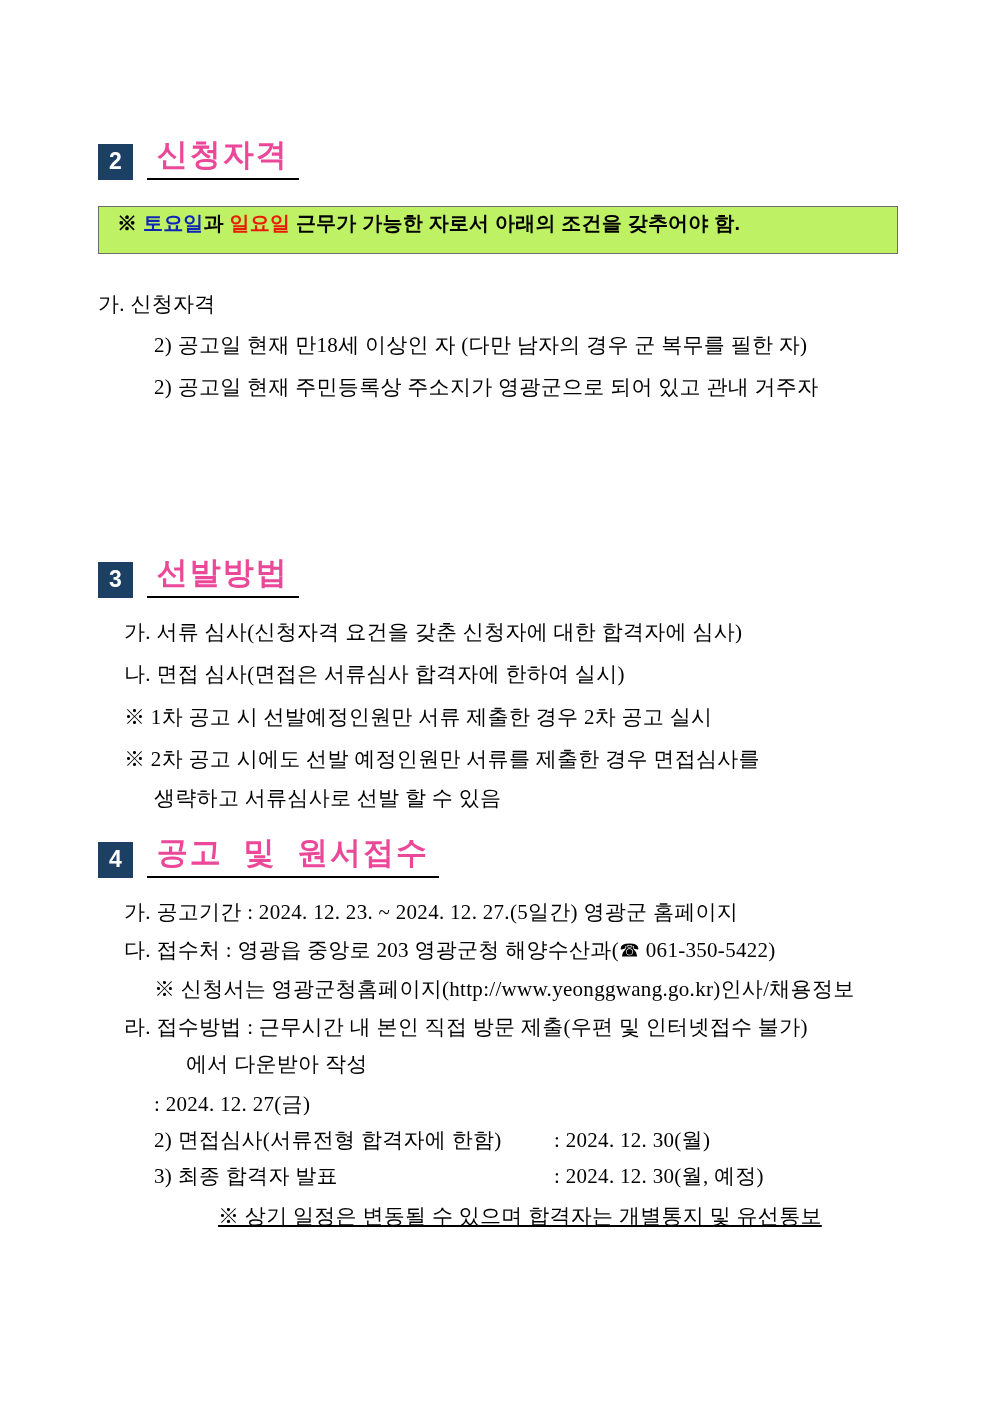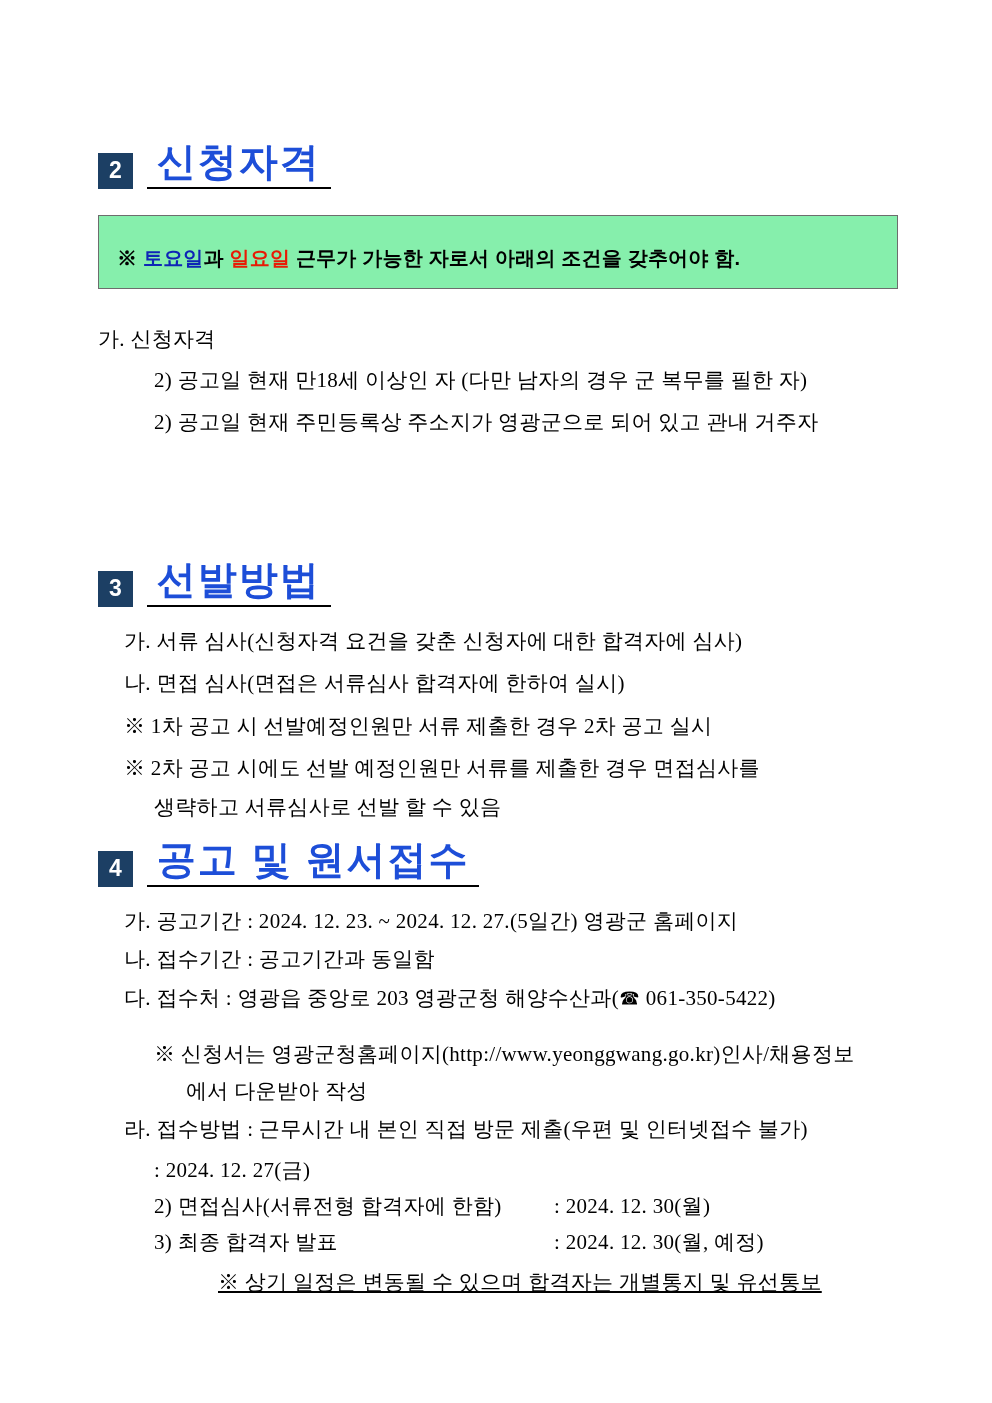--- a/index.html
+++ b/index.html
@@ -33,36 +33,36 @@
     background: #1c3f64;
     color: #ffffff;
     font-family: "Liberation Sans", sans-serif;
     font-weight: bold;
     font-size: 23px;
     line-height: 1;
     padding: 6px 11px 7px 11px;
     display: inline-block;
   }
   .sec-title {
-    font-family: Liberation Sans, sans-serif;
+    font-family: Liberation Mono, monospace;
     font-weight: bold;
-    font-size: 39px;
+    font-size: 31px;
     letter-spacing: 2px;
-    color: #1d4ed8;
+    color: #ec4899;
     border-bottom: 2.5px solid #000000;
     padding: 0 10px 3px 10px;
     line-height: 1.12;
   }
 
   
   .notice-box {
     border: 1.5px solid #6d6d6d;
-    background: #86efac;
+    background: #bef264;
     margin: 26px 0 0 0;
-    padding: 29px 18px 16px 18px;
+    padding: 3px 18px 16px 18px;
     font-family: "Liberation Sans", sans-serif;
     font-weight: bold;
     font-size: 20px;
     letter-spacing: 0.2px;
   }
   .blue { color: #0e25b6; }
   .red  { color: #e81b05; }
 
   
   .lv1 {
@@ -131,25 +131,24 @@
     <div class="lv2 indent-2 tight" style="margin-top:6px">생략하고 서류심사로 선발 할 수 있음</div>
   </div>
 
   <div class="blk-4">
     <div class="section-head">
       <span class="sec-num">4</span>
       <span class="sec-title">공고 및 원서접수</span>
     </div>
 
     <div class="lv2 indent-1 tight" style="margin-top:18px">가. 공고기간 : 2024. 12. 23. ~ 2024. 12. 27.(5일간) 영광군 홈페이지</div>
-    <div class="lv2 indent-1 tight" style="margin-top:6px">나. 접수기간 : 공고기간과 동일함</div>
     <div class="lv2 indent-1 tight" style="margin-top:6px">다. 접수처 : 영광읍 중앙로 203 영광군청 해양수산과(☎ 061-350-5422)</div>
-    <div class="lv2 indent-2 tight" style="margin-top:24px">※ 신청서는 영광군청홈페이지(http://www.yeonggwang.go.kr)인사/채용정보</div>
+    <div class="lv2 indent-2 tight" style="margin-top:6px">※ 신청서는 영광군청홈페이지(http://www.yeonggwang.go.kr)인사/채용정보</div>
+    <div class="lv2 indent-1 tight" style="margin-top:6px">라. 접수방법 : 근무시간 내 본인 직접 방문 제출(우편 및 인터넷접수 불가)</div>
     <div class="lv2 indent-3 tight" style="margin-top:4px">에서 다운받아 작성</div>
-    <div class="lv2 indent-1 tight" style="margin-top:6px">라. 접수방법 : 근무시간 내 본인 직접 방문 제출(우편 및 인터넷접수 불가)</div>
 
     <div class="sched-row indent-2" style="margin-top:10px">
       <span class="sched-value">: 2024. 12. 27(금)</span>
     </div>
     <div class="sched-row indent-2" style="margin-top:8px">
       <span class="sched-label">2) 면접심사(서류전형 합격자에 한함)</span>
       <span class="sched-value">: 2024. 12. 30(월)</span>
     </div>
     <div class="sched-row indent-2" style="margin-top:8px">
       <span class="sched-label">3) 최종 합격자 발표</span>

